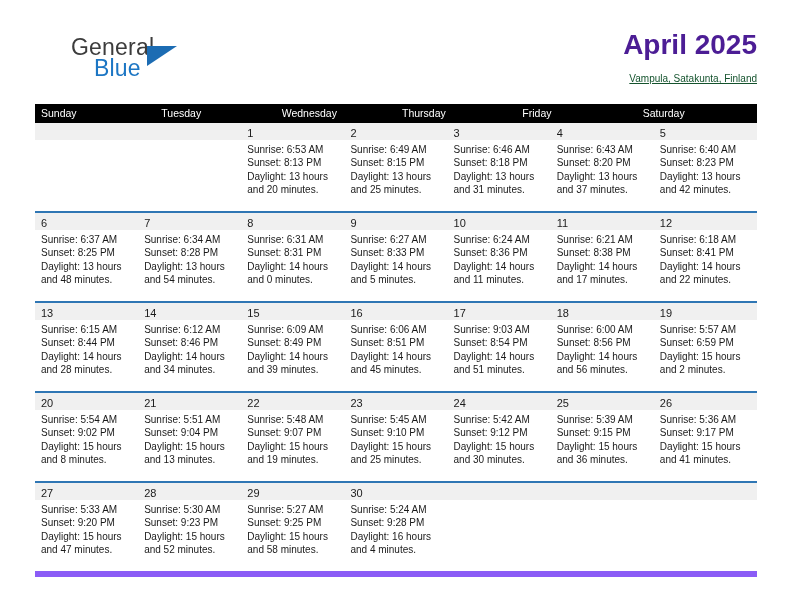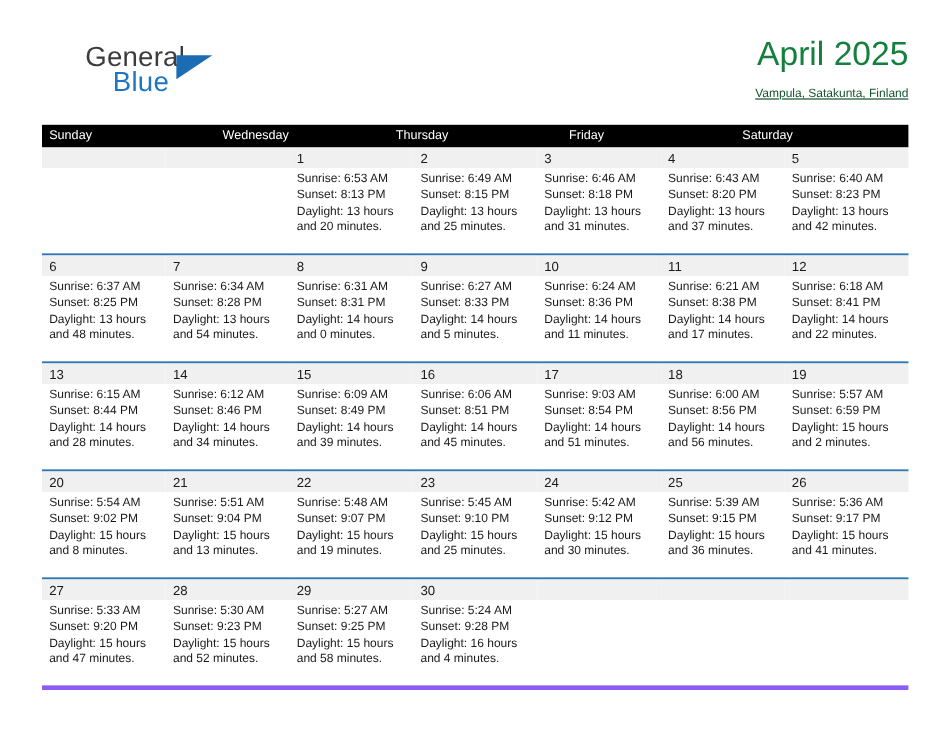--- a/index.html
+++ b/index.html
@@ -69,22 +69,22 @@
   }
 
   .title-block {
     position: absolute;
     right: 0;
     top: 0;
     text-align: right;
   }
   .cal-title {
     font-size: 28px;
-    font-weight: 400;
-    color: #15803d;
+    font-weight: 700;
+    color: #4c1d95;
     line-height: 34px;
     white-space: nowrap;
   }
   .cal-location {
     font-size: 10px;
     font-weight: 400;
     color: #14532d;
     line-height: 22px;
     margin-top: 6px;
     white-space: nowrap;
@@ -112,21 +112,21 @@
     line-height: 19px;
     white-space: nowrap;
     overflow: hidden;
   }
 
   .week {
     display: flex;
     border-bottom: 2px solid #2f76b4;
   }
   .week:last-child {
-    border-bottom: 4px solid #8b5cf6;
+    border-bottom: 6px solid #8b5cf6;
   }
   .daycell {
     flex: 1 1 0;
     box-sizing: border-box;
     min-width: 0;
     background: #ffffff;
     height: 88px;
     position: relative;
   }
   .daynum-band {
@@ -170,20 +170,21 @@
     <div class="title-block">
       <div class="cal-title">April 2025</div>
       <div class="cal-location">Vampula, Satakunta, Finland</div>
     </div>
 
   </div>
 
   <div class="calendar">
     <div class="cal-head">
       <div class="hcell">Sunday</div>
+      <div class="hcell">Tuesday</div>
       <div class="hcell">Wednesday</div>
       <div class="hcell">Thursday</div>
       <div class="hcell">Friday</div>
       <div class="hcell">Saturday</div>
     </div>
     <div id="weeks-container">
         <div class="week">
           <div class="daycell empty">
             <div class="daynum-band"><span class="daynum"></span></div>
           </div>

